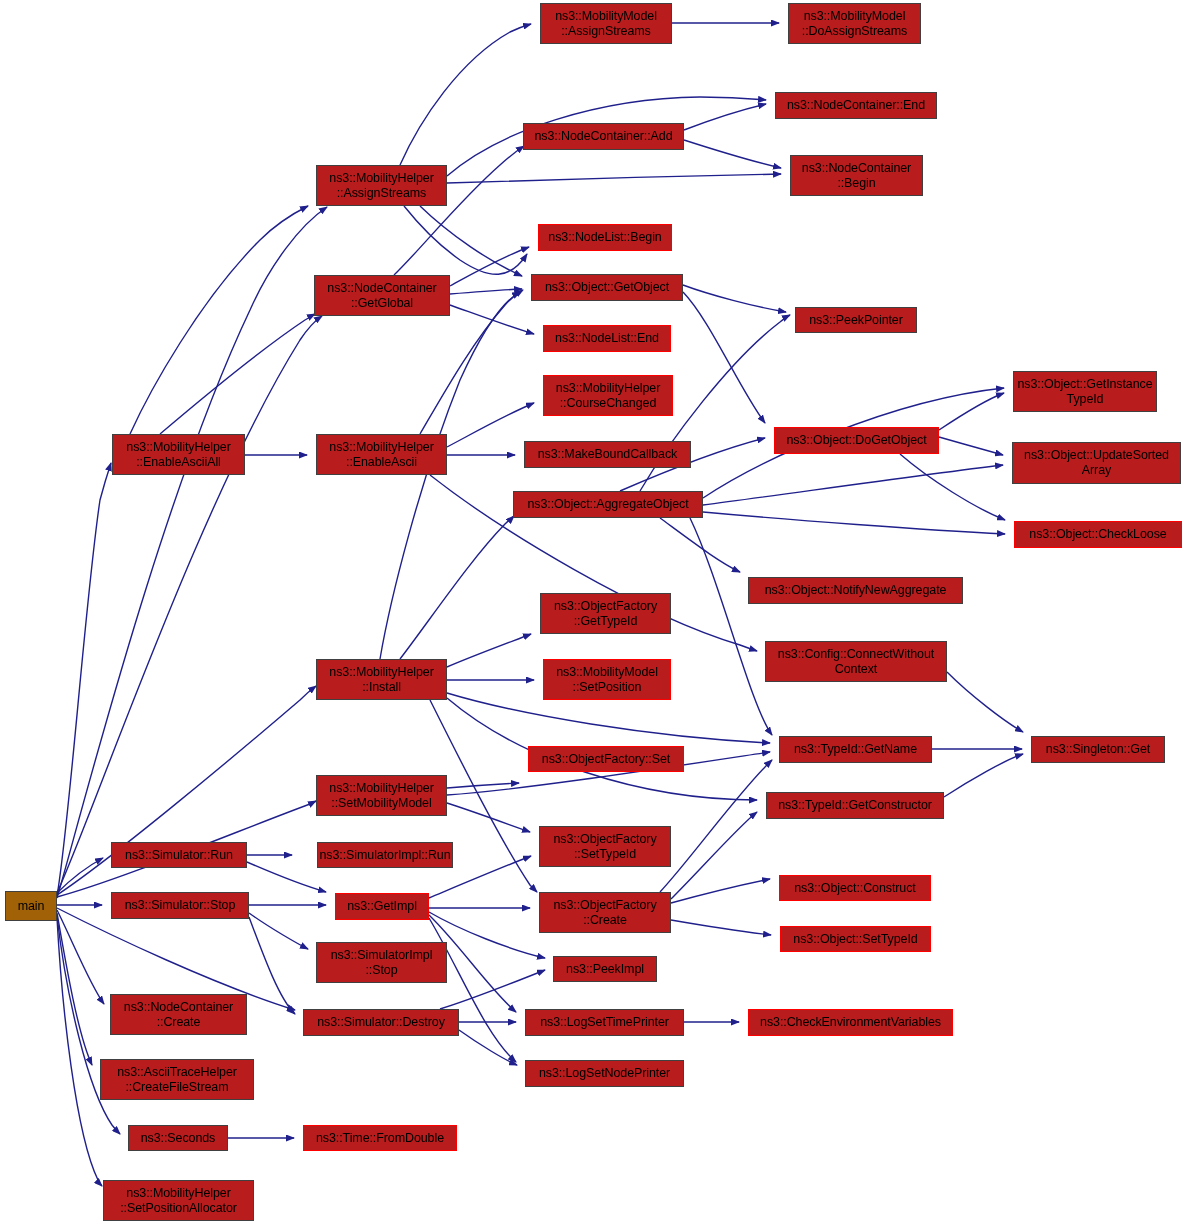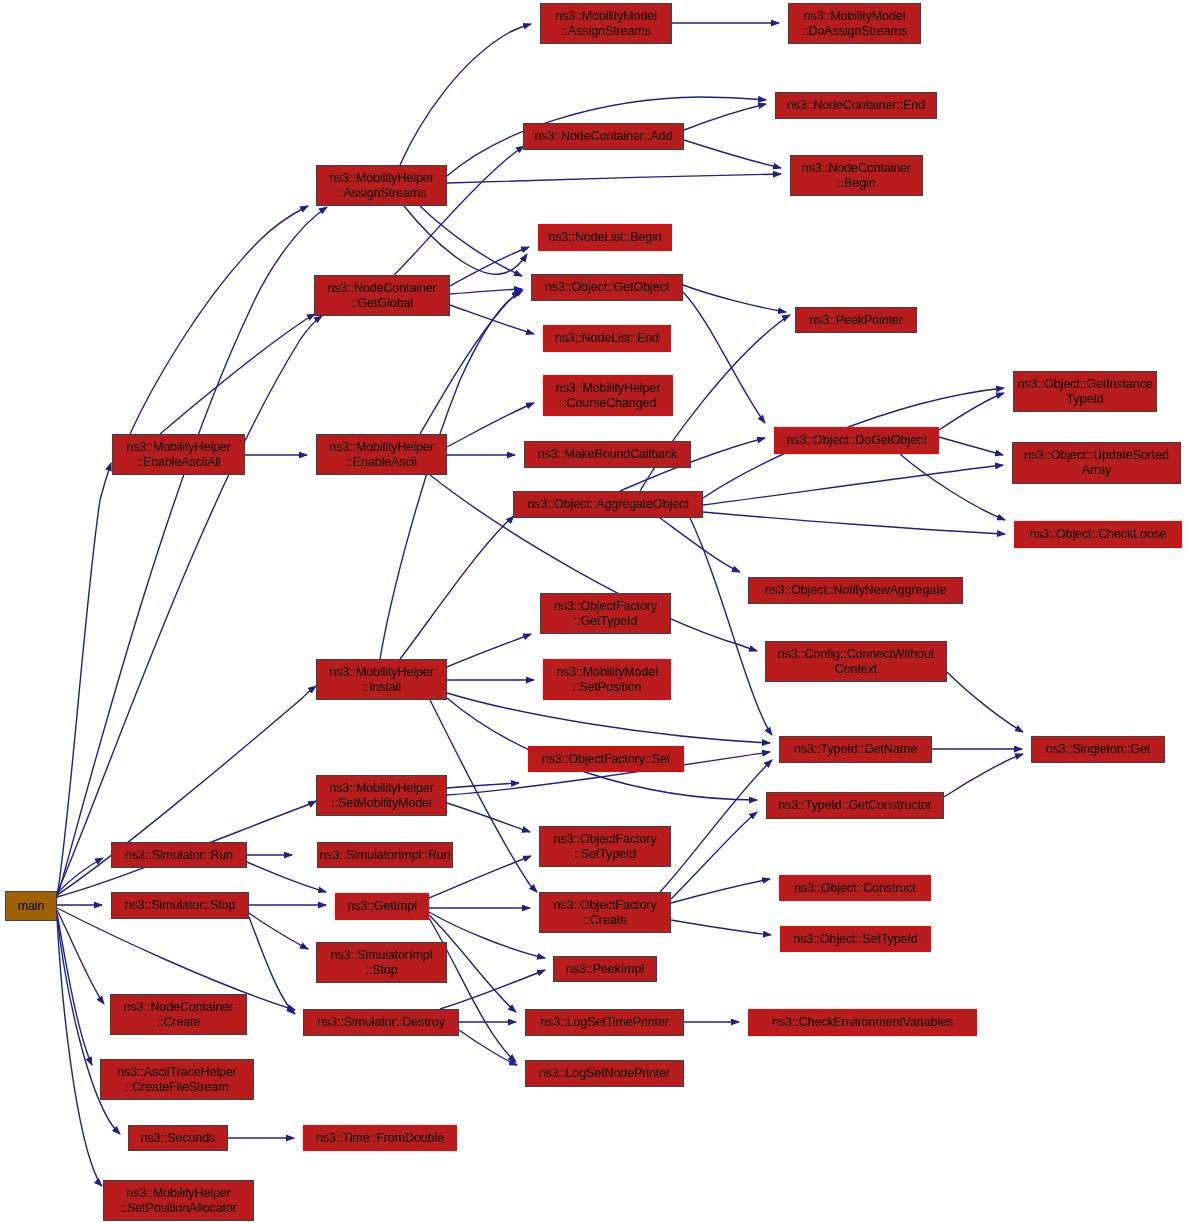--- a/index.html
+++ b/index.html
@@ -201,21 +201,21 @@
       <div class="node" style="left: 539px; top: 892px; width: 132px; height: 41px;"><span class="node-label">ns3::ObjectFactory
 ::Create</span></div>
       <div class="node red" style="left: 780px; top: 926px; width: 151px; height: 26px;"><span class="node-label">ns3::Object::SetTypeId</span></div>
       <div class="node" style="left: 316px; top: 942px; width: 131px; height: 41px;"><span class="node-label">ns3::SimulatorImpl
 ::Stop</span></div>
       <div class="node" style="left: 553px; top: 956px; width: 104px; height: 26px;"><span class="node-label">ns3::PeekImpl</span></div>
       <div class="node" style="left: 110px; top: 994px; width: 137px; height: 41px;"><span class="node-label">ns3::NodeContainer
 ::Create</span></div>
       <div class="node" style="left: 303px; top: 1009px; width: 156px; height: 27px;"><span class="node-label">ns3::Simulator::Destroy</span></div>
       <div class="node" style="left: 525px; top: 1009px; width: 159px; height: 27px;"><span class="node-label">ns3::LogSetTimePrinter</span></div>
-      <div class="node red" style="left: 748px; top: 1009px; width: 229px; height: 27px;"><span class="node-label">ns3::CheckEnvironmentVariables</span></div>
+      <div class="node red" style="left: 748px; top: 1009px; width: 205px; height: 27px;"><span class="node-label">ns3::CheckEnvironmentVariables</span></div>
       <div class="node" style="left: 100px; top: 1059px; width: 154px; height: 41px;"><span class="node-label">ns3::AsciiTraceHelper
 ::CreateFileStream</span></div>
       <div class="node" style="left: 525px; top: 1060px; width: 159px; height: 27px;"><span class="node-label">ns3::LogSetNodePrinter</span></div>
       <div class="node" style="left: 128px; top: 1125px; width: 100px; height: 26px;"><span class="node-label">ns3::Seconds</span></div>
       <div class="node red" style="left: 303px; top: 1125px; width: 154px; height: 26px;"><span class="node-label">ns3::Time::FromDouble</span></div>
       <div class="node" style="left: 103px; top: 1180px; width: 151px; height: 41px;"><span class="node-label">ns3::MobilityHelper
 ::SetPositionAllocator</span></div>
     </div>
 </div>
 

